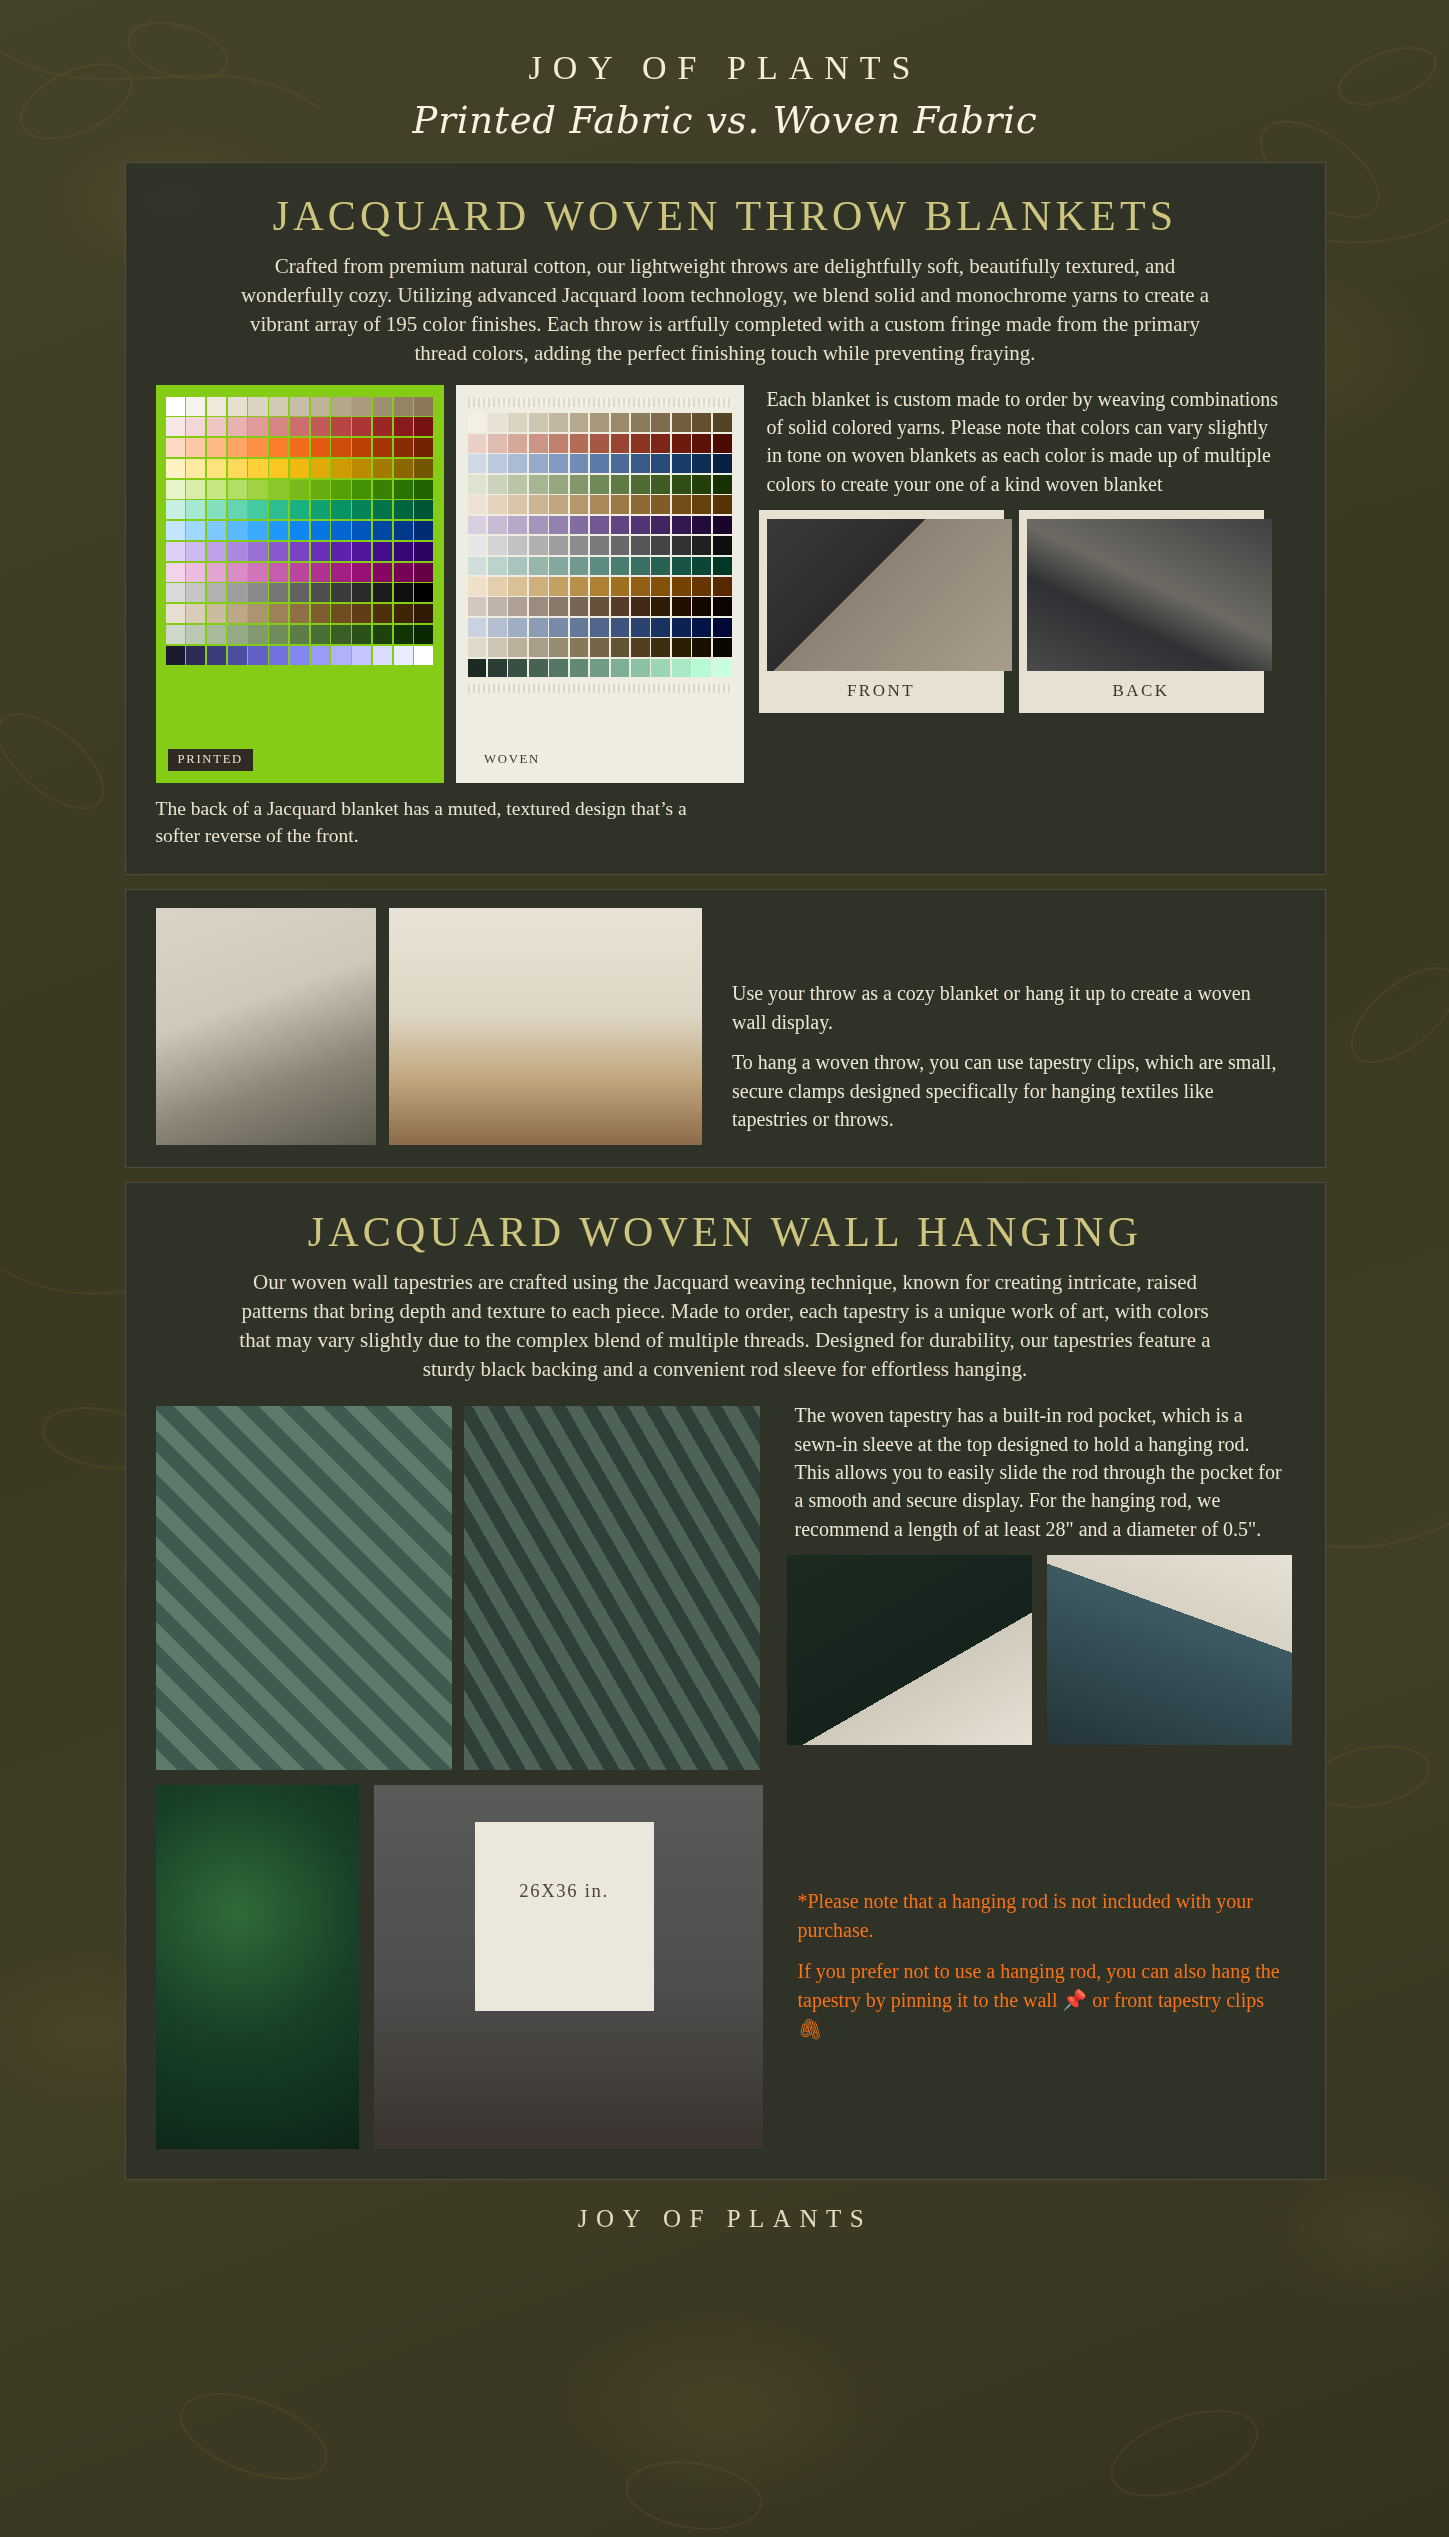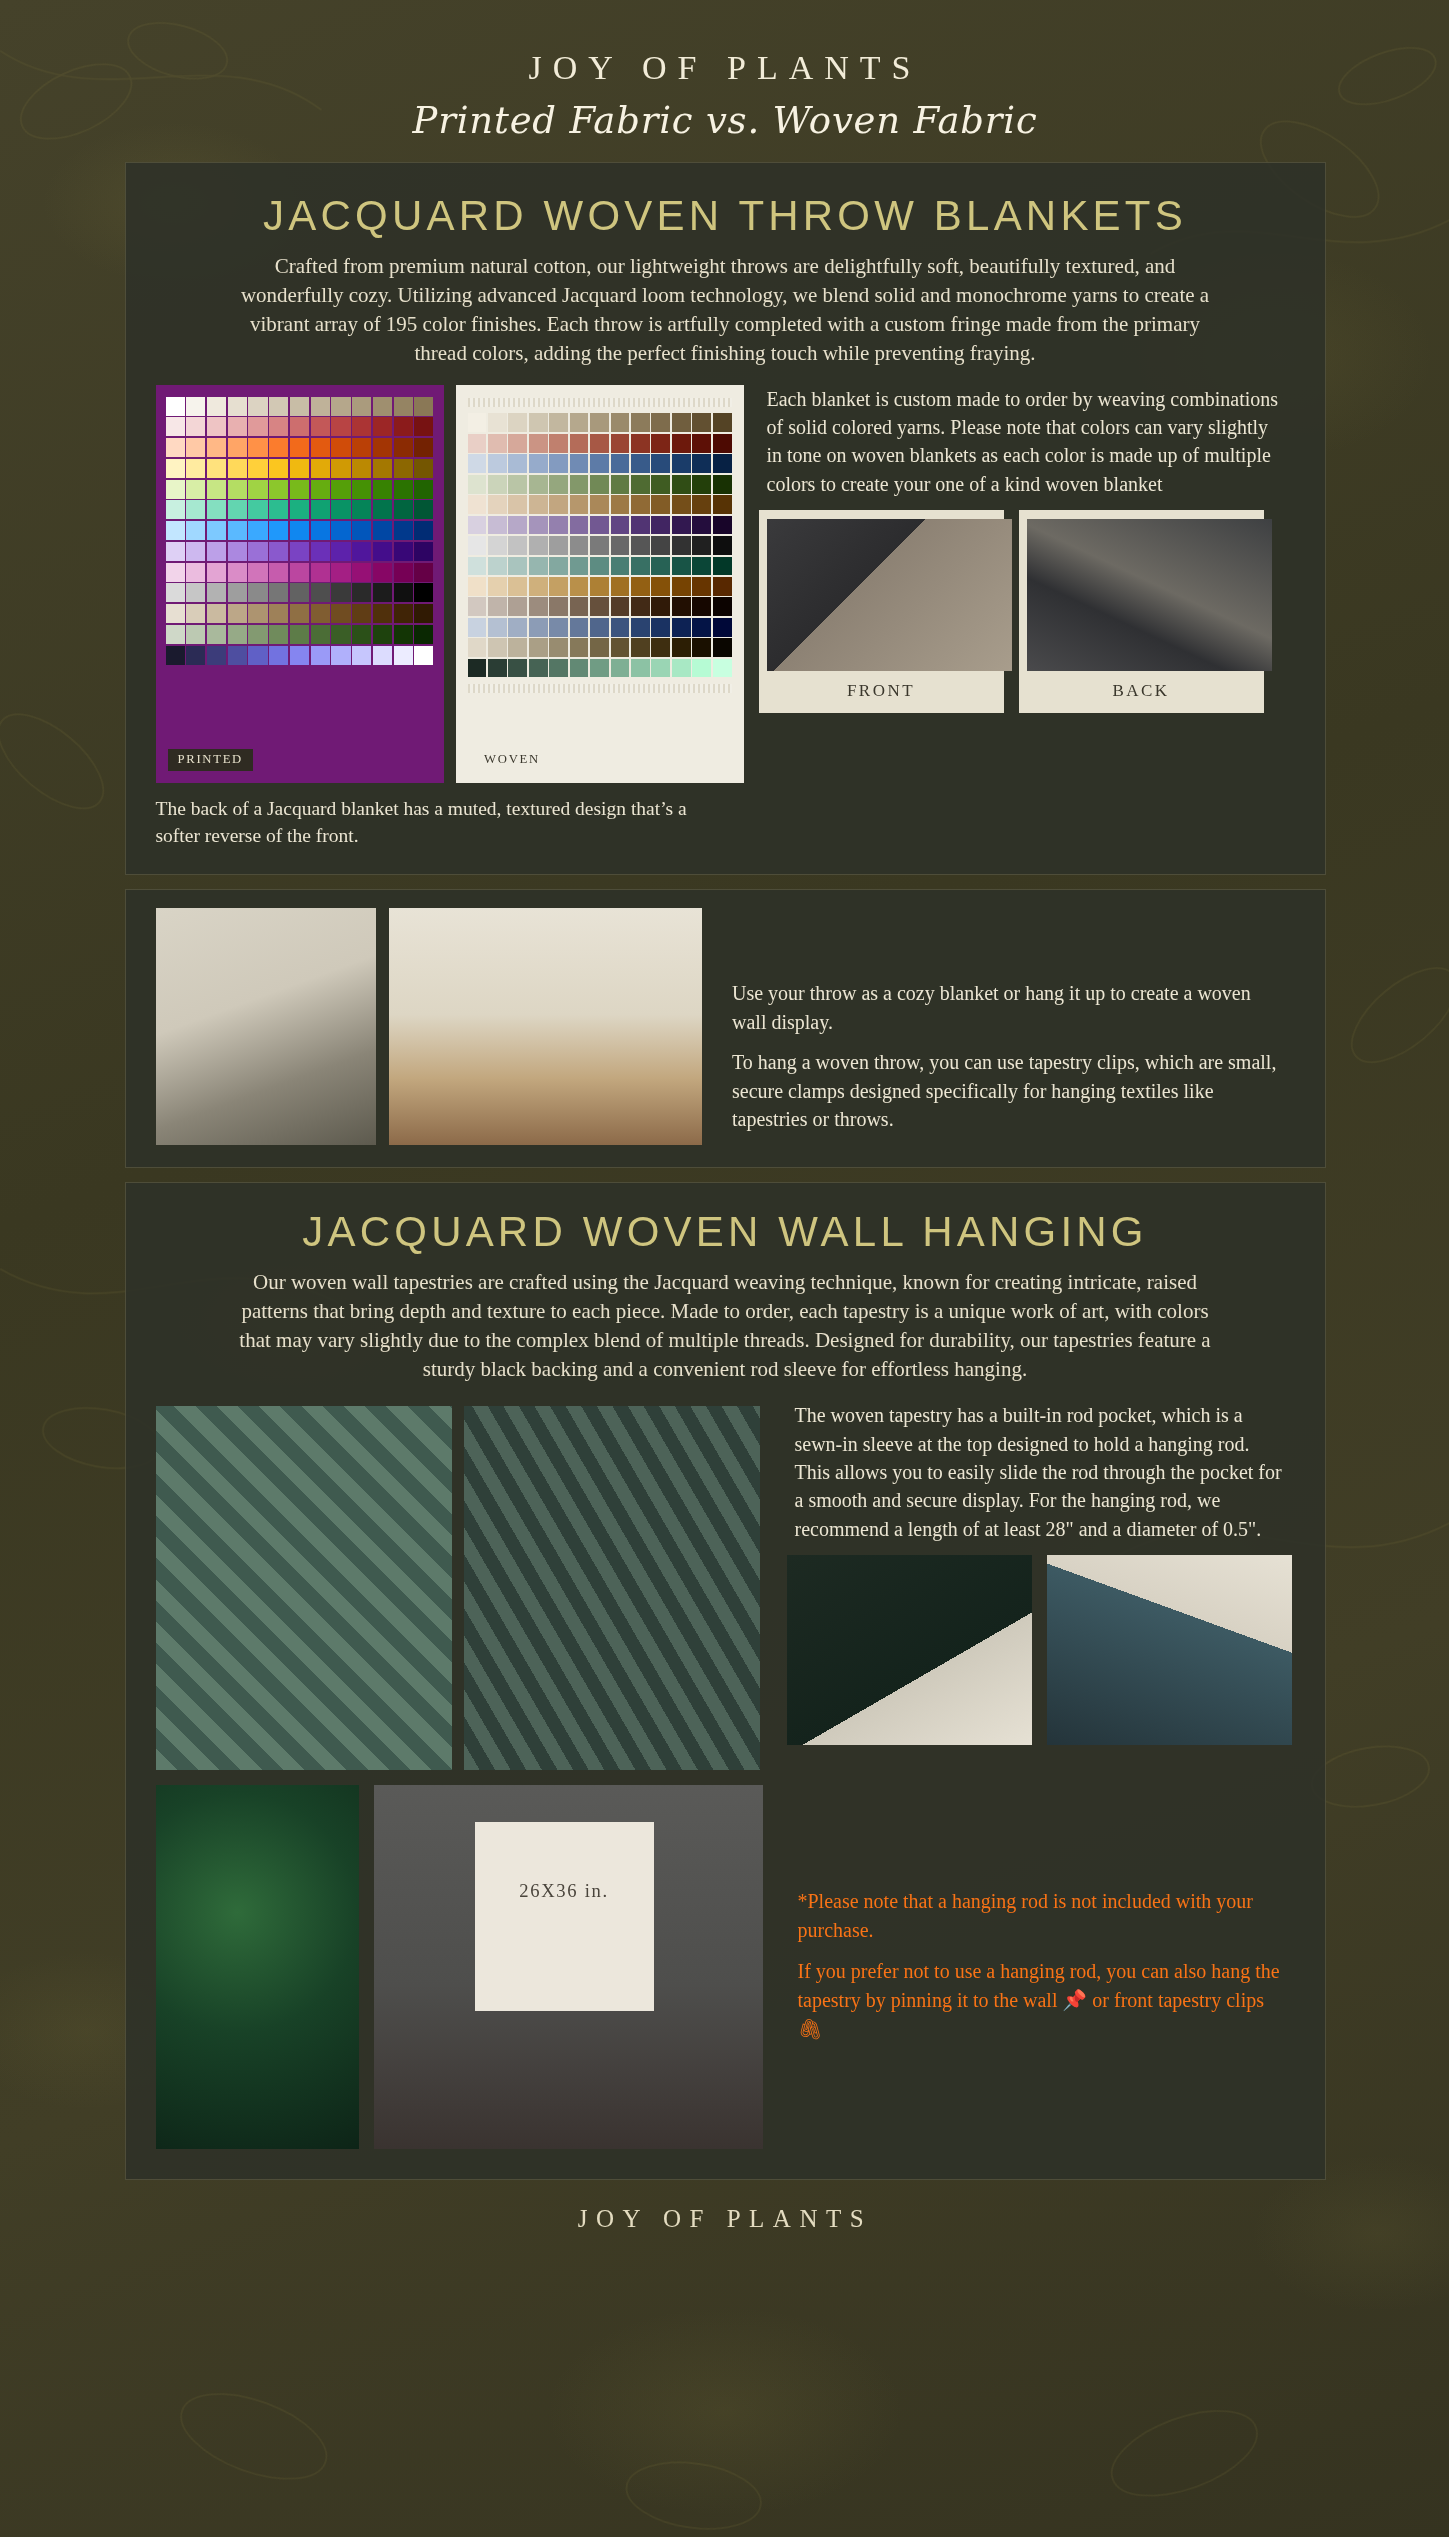--- a/index.html
+++ b/index.html
@@ -56,21 +56,21 @@
     width: 1201px;
     background: rgba(46,49,40,0.88);
     border: 0.8px solid rgba(170,160,110,0.25);
   }
   .panel.one { margin-top: 20px; padding: 22px 30px 25px; }
   .panel.two { margin-top: 13.5px; padding: 18.6px 30px 22px; }
   .panel.three { margin-top: 13.5px; padding: 18.6px 30px 30px; }
 
   h2.section-title {
     text-align:center;
-    font-family:Liberation Sans, sans-serif;
+    font-family:Liberation Serif, serif;
     font-weight: 400;
     font-size: 42px;
     letter-spacing: 4.2px;
     color: #cfc57f;
     margin: 6.8px 0 12px;
   }
   .intro {
     text-align:center;
     font-size: 21px;
     line-height: 1.38;
@@ -79,21 +79,21 @@
     margin: 0 auto 17px;
   }
   p { margin: 0 8px 12px; }
 
   .row { display:flex; gap: 15px; align-items:flex-start; }
 
   .swatch-imgs { display:flex; gap: 12px; }
   .img-frame { background:#cfcbb9; overflow:hidden; position:relative; }
 
   
-  .swatch-card { width: 288px; height: 398px; background:#701a75; padding: 12px 10px 0; }
+  .swatch-card { width: 288px; height: 398px; background:#84cc16; padding: 12px 10px 0; }
   .grid-swatches { display:grid; grid-template-columns: repeat(13, 1fr); gap:1.7px; }
   .grid-swatches div { width:100%; padding-top:100%; }
   .swatch-label {
     position:absolute; left: 12px; bottom: 12px;
     background:#2f2b22; color:#e8e2cc; font-size: 12.7px;
     letter-spacing:1.7px; padding: 3.4px 10px;
   }
   .swatch-label.woven { background: rgba(60,56,44,0.0); color:#3a372c; left: 18.6px; margin-top: 36px; }
 
   .woven-card { width: 288px; height: 398px; background:#efece1; padding: 13.5px 12px; }

